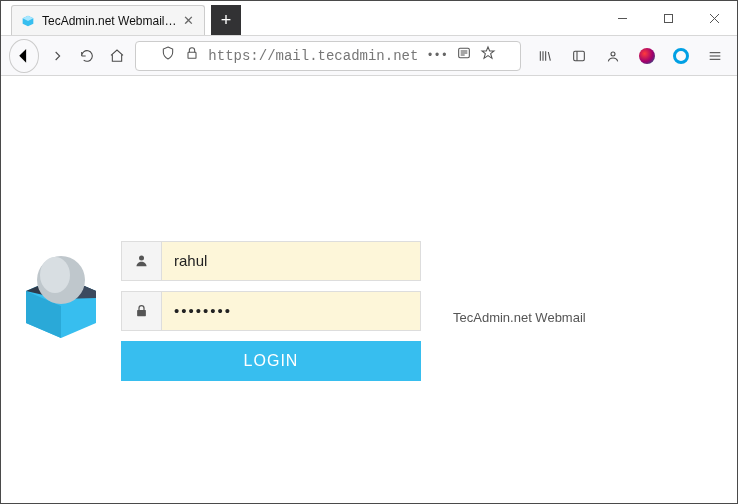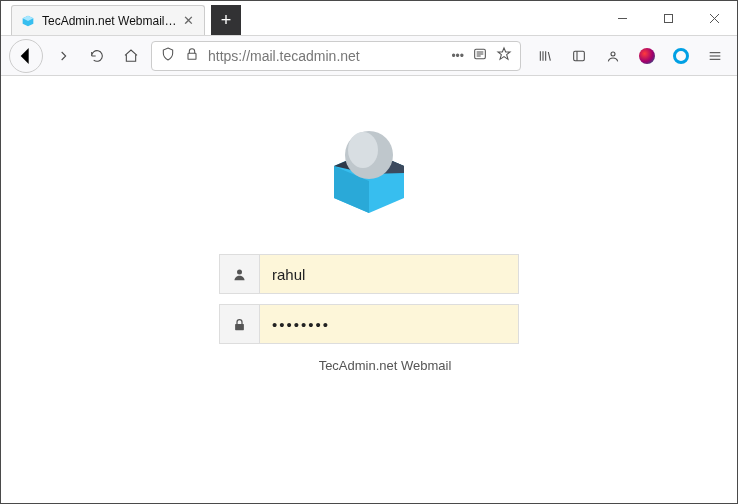--- a/index.html
+++ b/index.html
@@ -85,39 +85,40 @@
     border: 1px solid #ccc; border-radius: 50%;
     display:flex; align-items:center; justify-content:center;
   }
   .addrbar {
     flex:1;
     height: 30px;
     border:1px solid #ccc;
     border-radius:4px;
     background:#fff;
     display:flex; align-items:center;
-    padding:0 8px;
+    padding:0 24px;
     gap:8px;
     color:#555;
+    font-family:Liberation Mono, monospace;
   }
   .addrbar .url { flex:1; font-size:14px; color:#777; }
   .addrbar svg { width:16px; height:16px; stroke:#555; fill:none; stroke-width:1.6; }
   .right-icons { display:flex; align-items:center; gap:6px; padding-left:4px; }
   .firefox-ring {
     width:16px; height:16px; border:3px solid #00a0e4; border-radius:50%;
   }
   .opera-dot {
     width:16px; height:16px; border-radius:50%;
     background: radial-gradient(circle at 35% 35%, #ff3b3b, #a0006e 55%, #006e8c);
   }
   
   .page {
     height: calc(504px - 35px - 40px - 2px);
     background:#fff;
-    display:flex; flex-direction:column; align-items:center;
+    display:flex; flex-direction:row; align-items:center;
     padding-top: 42px;
   }
   .logo { width:120px; height:110px; margin-bottom: 26px; }
   .form { width: 300px; display:flex; flex-direction:column; gap:10px; }
   .field {
     display:flex; height:40px;
     border:1px solid #ddd;
   }
   .field .icon {
     width:40px; background:#f4f4f4; border-right:1px solid #ddd;
@@ -286,16 +287,17 @@
     </div>
     <div class="field">
       <div class="icon">
         <svg viewBox="0 0 24 24">
             <rect x="5" y="11" width="14" height="10" rx="1"></rect>
             <path d="M8 11V8a4 4 0 0 1 8 0v3" fill="none" stroke="#555" stroke-width="2"></path>
           </svg>
       </div>
       <input type="text" style="letter-spacing: 2px;" value="••••••••">
     </div>
+    <button class="loginbtn">LOGIN</button>
   </div>
 
   <div class="footer-text">TecAdmin.net Webmail</div>
 </div>
 
 </body></html>

